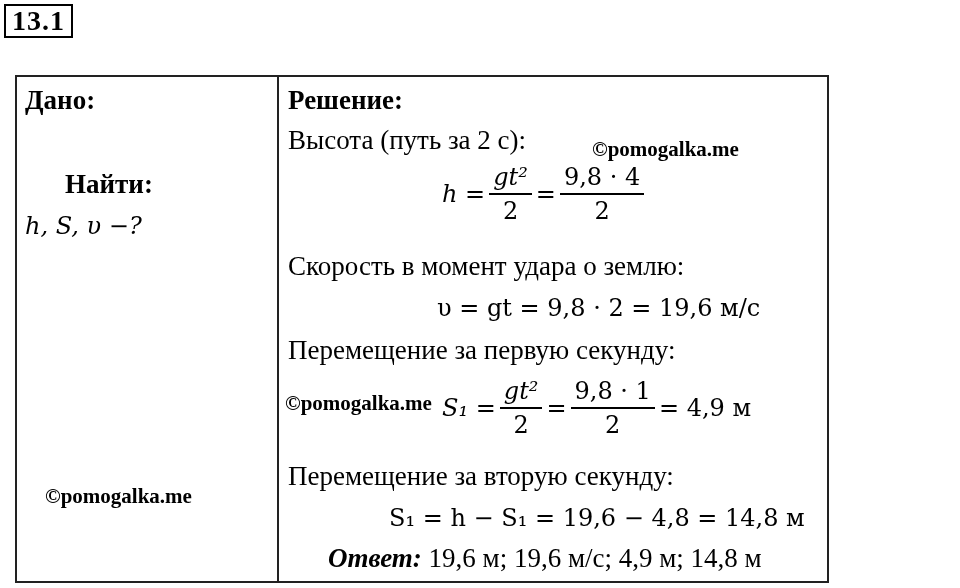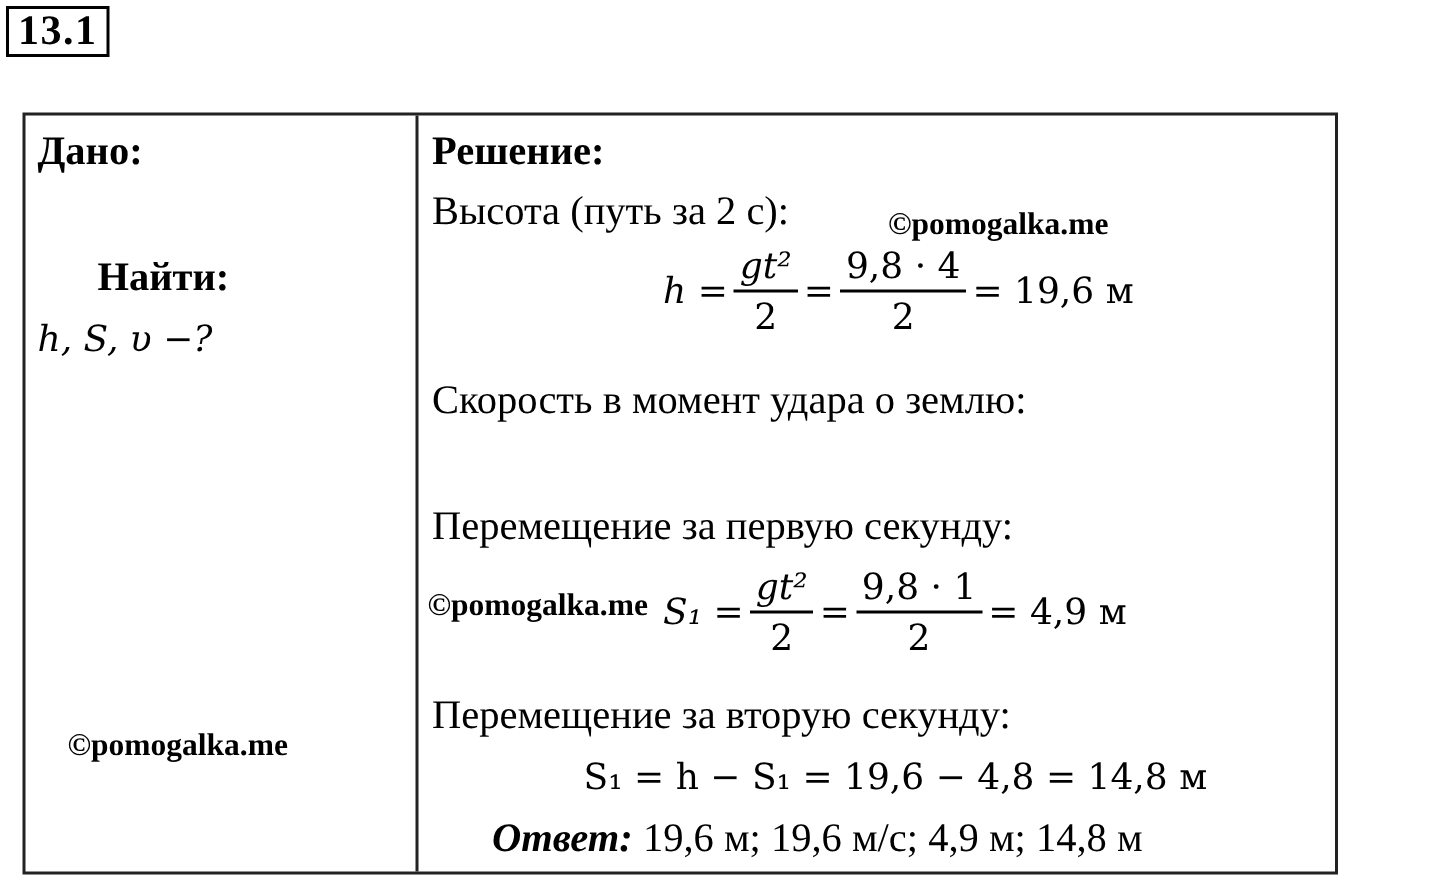--- a/index.html
+++ b/index.html
@@ -1,20 +1,20 @@
 <!DOCTYPE html>
 <html><head>
 <meta charset="utf-8">
 <style>
   html, body { margin:0; padding:0; background:#fff; }
   body { width:960px; height:588px; position:relative; overflow:hidden;
          font-family:"Liberation Serif", serif; color:#000; }
   .num { position:absolute; left:4px; top:4px; border:2px solid #000;
          padding:0 6px; font-size:28px; font-weight:bold; line-height:30px; letter-spacing:1px; }
-  .tbl { position:absolute; left:15px; top:75px; width:877px; height:508px;
+  .tbl { position:absolute; left:15px; top:75px; width:814px; height:508px;
          border:2px solid #222; box-sizing:border-box; }
   .divider { position:absolute; left:260px; top:0; bottom:0; width:1.5px; background:#222; }
   .abs { position:absolute; white-space:nowrap; font-size:27px; line-height:30px; }
   .b { font-weight:bold; }
   .i { font-style:italic; }
   .math { font-family:"DejaVu Serif", serif; font-size:24px; }
   .wm { position:absolute; font-family:Liberation Serif, serif; font-weight:bold;
         font-size:21px; white-space:nowrap; }
   .frac { display:inline-block; vertical-align:middle; text-align:center; margin:0 4px; }
   .frac .n { display:block; border-bottom:2px solid #000; padding:0 4px; line-height:32px; }
@@ -42,24 +42,24 @@
     <span class="i">h =</span>
     <span class="frac">
         <span class="n i">gt²</span>
         <span class="d">2</span>
       </span>
     <span>=</span>
     <span class="frac">
         <span class="n">9,8 · 4</span>
         <span class="d">2</span>
       </span>
-    <span>= 19,6 м</span>
   </div>
 
   <div class="abs" style="left:271px;top:174px;">Скорость в момент удара о землю:</div>
+  <div class="abs math" style="left:420px;top:216px;">υ = gt = 9,8 · 2 = 19,6 м/с</div>
 
   <div class="abs" style="left:271px;top:258px;">Перемещение за первую секунду:</div>
   <div class="wm" style="left:268px;top:314px;">©pomogalka.me</div>
 
   <div class="abs math eq" style="left:425px;top:298px;">
     <span class="i">S₁ =</span>
     <span class="frac">
         <span class="n i">gt²</span>
         <span class="d">2</span>
       </span>

